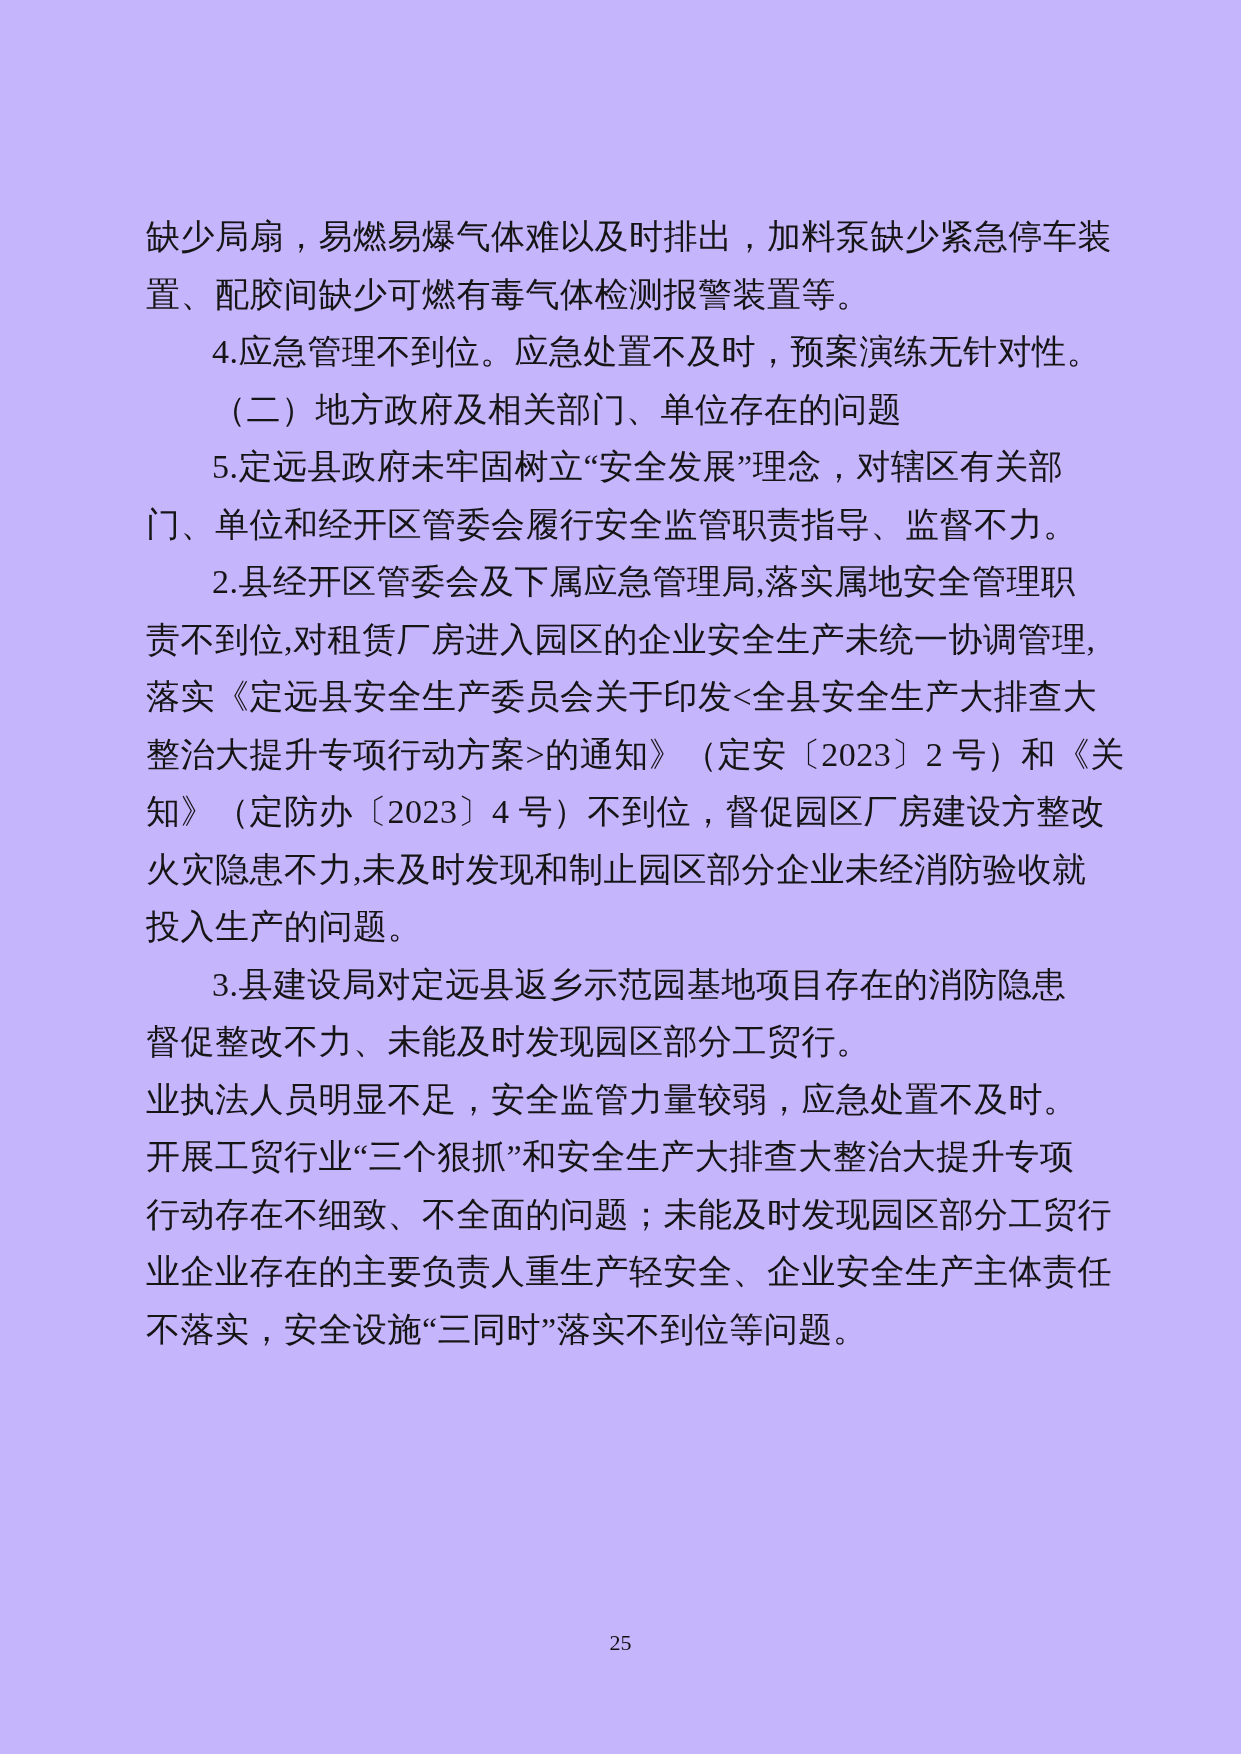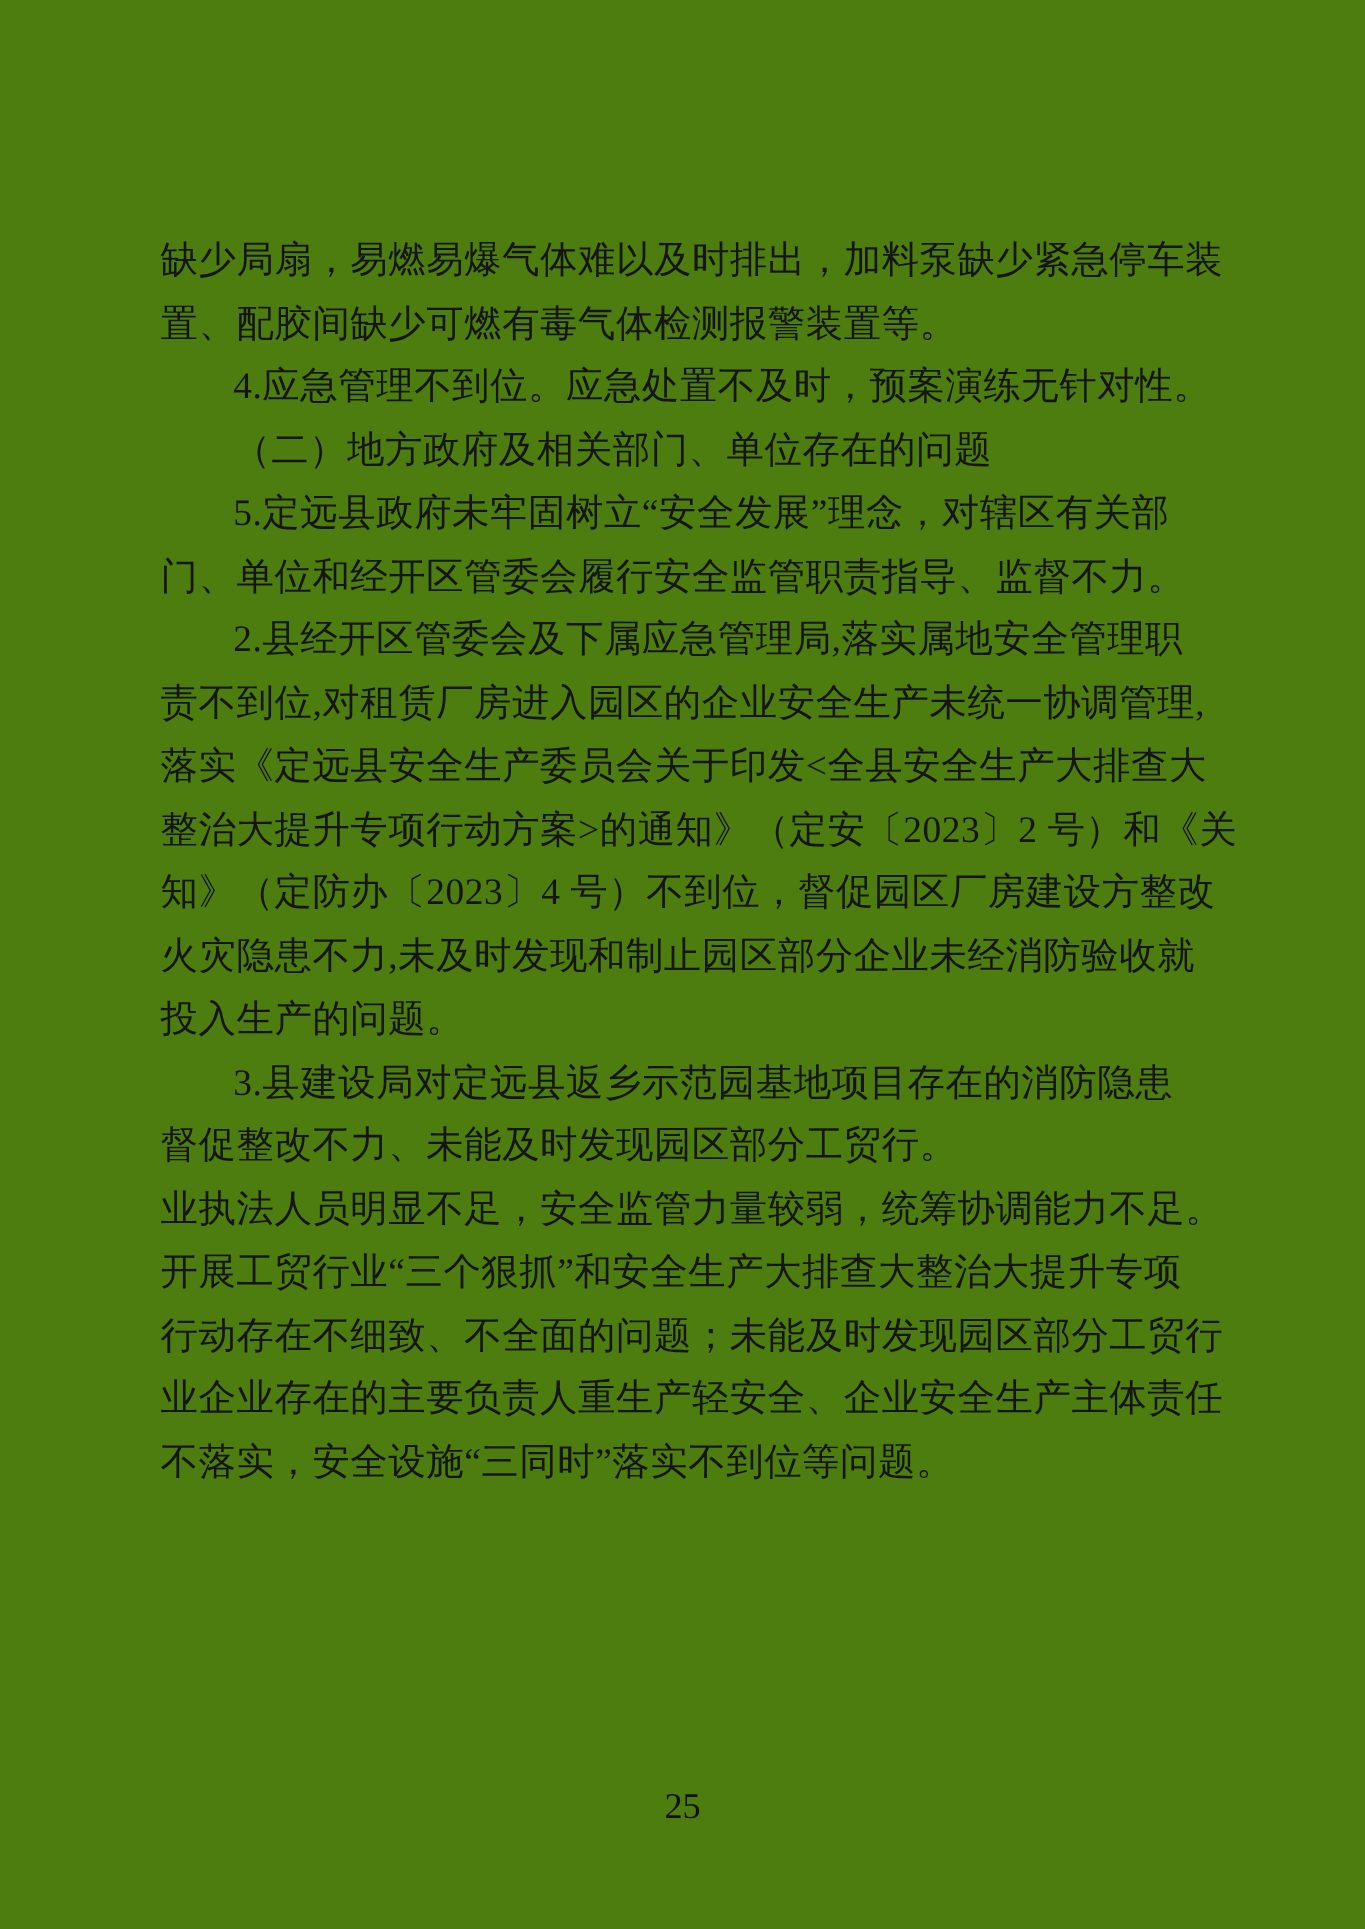--- a/index.html
+++ b/index.html
@@ -4,21 +4,21 @@
 <style>
   html, body {
     margin: 0;
     padding: 0;
     background: #ffffff;
   }
   .page {
     position: relative;
     width: 1241px;
     height: 1754px;
-    background: #4d7c0f;
+    background: #c4b5fd;
     font-family: "Liberation Serif", serif;
     color: #151515;
     overflow: hidden;
   }
   .doc-body {
     position: absolute;
     left: 146px;
     top: 208px;
     width: 956px;
   }
@@ -30,21 +30,21 @@
   }
   .text-line.indent {
     padding-left: 66px;
   }
   .page-number {
     position: absolute;
     top: 1628px;
     left: 0;
     width: 100%;
     text-align: center;
-    font-size: 33px;
+    font-size: 22px;
     line-height: 30px;
     color: #111111;
   }
 </style>
 </head>
 <body>
 
 <div class="page">
   <div class="doc-body" id="doc-body">
       <div class="text-line">缺少局扇，易燃易爆气体难以及时排出，加料泵缺少紧急停车装</div>
@@ -55,20 +55,20 @@
       <div class="text-line">门、单位和经开区管委会履行安全监管职责指导、监督不力。</div>
       <div class="text-line indent">2.县经开区管委会及下属应急管理局,落实属地安全管理职</div>
       <div class="text-line">责不到位,对租赁厂房进入园区的企业安全生产未统一协调管理,</div>
       <div class="text-line">落实《定远县安全生产委员会关于印发&lt;全县安全生产大排查大</div>
       <div class="text-line">整治大提升专项行动方案&gt;的通知》（定安〔2023〕2 号）和《关</div>
       <div class="text-line">知》（定防办〔2023〕4 号）不到位，督促园区厂房建设方整改</div>
       <div class="text-line">火灾隐患不力,未及时发现和制止园区部分企业未经消防验收就</div>
       <div class="text-line">投入生产的问题。</div>
       <div class="text-line indent">3.县建设局对定远县返乡示范园基地项目存在的消防隐患</div>
       <div class="text-line">督促整改不力、未能及时发现园区部分工贸行。</div>
-      <div class="text-line">业执法人员明显不足，安全监管力量较弱，统筹协调能力不足。</div>
+      <div class="text-line">业执法人员明显不足，安全监管力量较弱，应急处置不及时。</div>
       <div class="text-line">开展工贸行业“三个狠抓”和安全生产大排查大整治大提升专项</div>
       <div class="text-line">行动存在不细致、不全面的问题；未能及时发现园区部分工贸行</div>
       <div class="text-line">业企业存在的主要负责人重生产轻安全、企业安全生产主体责任</div>
       <div class="text-line">不落实，安全设施“三同时”落实不到位等问题。</div>
     </div>
   <div class="page-number">25</div>
 </div>
 
 </body></html>

